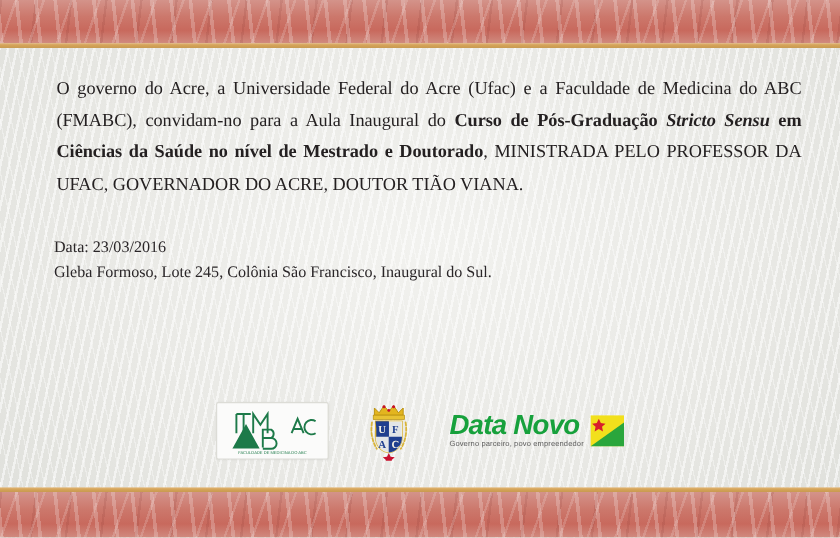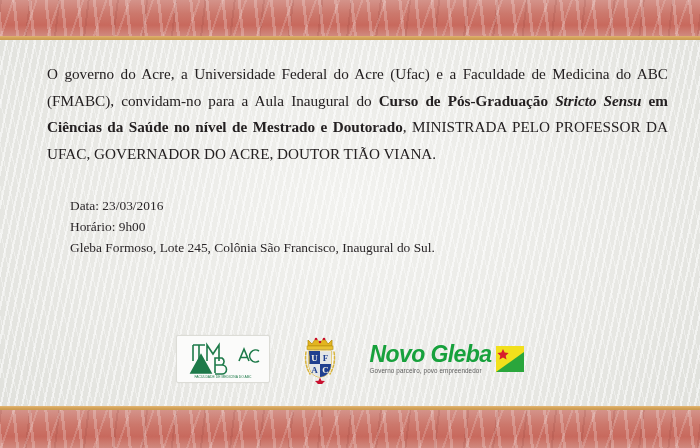--- a/index.html
+++ b/index.html
@@ -45,21 +45,21 @@
   .lead{
     margin:0;padding:20px 32px 0 47px;
     font-size:15.2px;line-height:26.5px;color:#242021;
     text-align:justify;text-justify:inter-word;
   }
   .lead b{font-weight:bold;}
   .lead i{font-style:italic;}
   .caps{font-variant:normal;}
 
   .details{
-    margin:0;padding:28px 32px 0 70px;
+    margin:0;padding:28px 32px 0 45px;
     font-size:13.4px;line-height:21px;color:#2a2628;font-family:Liberation Serif, serif;
   }
   .details div{white-space:nowrap;}
 
   
   .logos{
     position:absolute;left:0;top:330px;width:700px;height:58px;
     display:flex;align-items:center;justify-content:center;gap:28px;
   }
   .logo-fmabc{
@@ -90,21 +90,20 @@
     <div class="band-fill"></div>
     <div class="rule"></div>
   </div>
 
   <div class="content">
 
     <p class="lead"><span>O governo do Acre, a Universidade Federal do Acre (Ufac) e a Faculdade de Medicina do ABC (FMABC), convidam-no para a Aula Inaugural do </span><b>Curso de Pós-Graduação </b><b><i>Stricto Sensu</i></b><b> em Ciências da Saúde no nível de Mestrado e Doutorado</b><span class="caps">, MINISTRADA PELO PROFESSOR DA UFAC, GOVERNADOR DO ACRE, DOUTOR TIÃO VIANA.</span></p>
 
     <div class="details">
       <div>Data: 23/03/2016</div>
-      <div>Horário: 9h00</div>
       <div>Gleba Formoso, Lote 245, Colônia São Francisco, Inaugural do Sul.</div>
     </div>
   </div>
 
   <div class="logos">
 
     <div class="logo-fmabc">
       <svg width="84" height="40" viewBox="0 0 84 40">
         <g fill="none" stroke="#1d7a49" stroke-width="1.6">
           <path d="M12 6 h12 M18 6 v16 M12 6 v16"></path>
@@ -139,21 +138,21 @@
       </g>
       <g fill="none" stroke="#d9b43a" stroke-width="1.5" stroke-linecap="round">
         <path d="M8 18 q-2 12 4 22" stroke-dasharray="2.6 1.8"></path>
         <path d="M36 18 q2 12 -4 22" stroke-dasharray="2.6 1.8"></path>
       </g>
       <path d="M22 43.5 l1.5 3.2 l3.5 .4 l-2.6 2.3 l.8 3.4 l-3.2 -1.8 l-3.2 1.8 l.8 -3.4 l-2.6 -2.3 l3.5 -.4 Z" fill="#c8102e"></path>
     </svg>
 
     <div class="logo-novo">
       <div>
-        <div class="novo-word"><span>Novo</span> <span>Gleba</span></div>
+        <div class="novo-word"><span>Data</span> <span>Novo</span></div>
         <div class="novo-sub">Governo parceiro, povo empreendedor</div>
       </div>
       <svg class="novo-flag" viewBox="0 0 28 26">
         <rect x="0" y="0" width="28" height="26" fill="#f2e01c"></rect>
         <path d="M0 26 L28 6 L28 26 Z" fill="#2aa63c"></path>
         <path d="M7 3 l1.7 3.6 l3.9 .5 l-2.9 2.6 l.8 3.9 l-3.5 -2 l-3.5 2 l.8 -3.9 l-2.9 -2.6 l3.9 -.5 Z" fill="#d81e2c"></path>
       </svg>
     </div>
   </div>
 

